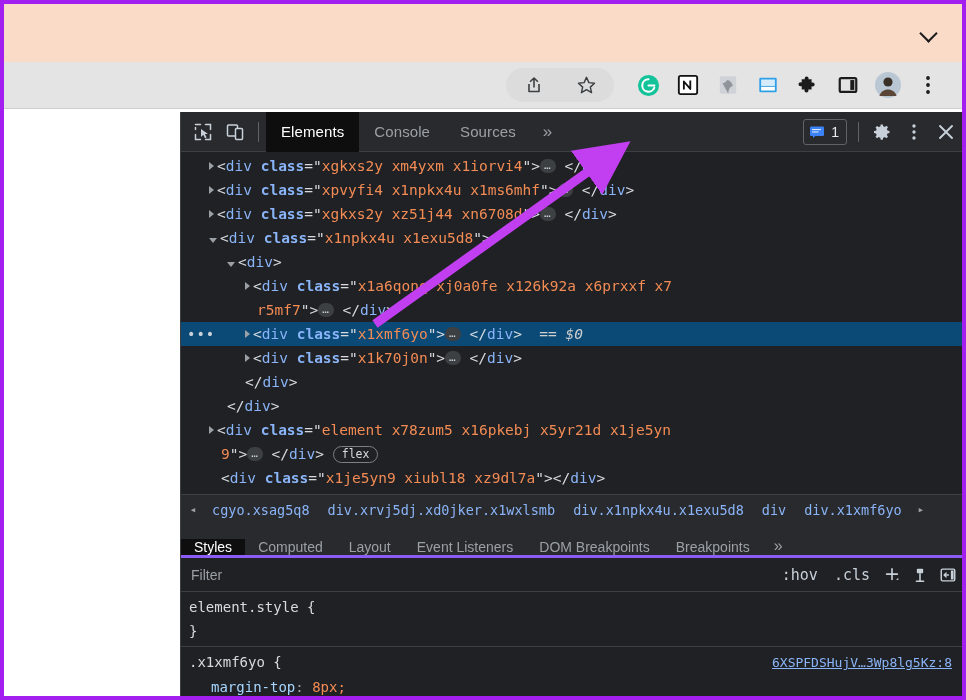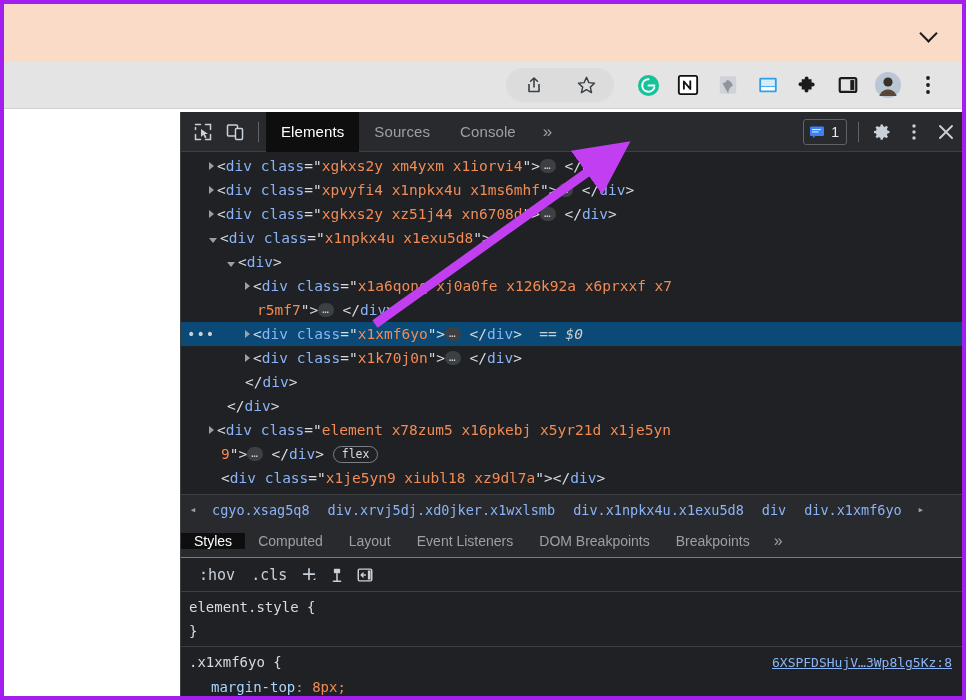--- a/index.html
+++ b/index.html
@@ -208,21 +208,21 @@
     top: -1px;
   }
   .tri.open {
     border-left: 4px solid transparent;
     border-right: 4px solid transparent;
     border-top: 5px solid #9aa0a6;
     border-bottom: 0;
     top: 1px;
   }
   .tag { color: #8ab4f8; }
-  .attrname { color: #8ab4f8; }
+  .attrname { color: #8ab4f8; font-weight: bold; }
   .val { color: #f28b54; }
   .punc { color: #d7dbdf; }
   .dollar { color: #cfcfcf; font-style: italic; }
   .ellipsis-pill {
     display: inline-block;
     background: #3c4043;
     color: #c8d1da;
     border-radius: 8px;
     font-size: 11px;
     line-height: 13px;
@@ -273,23 +273,23 @@
     padding: 0 9px;
     white-space: nowrap;
     flex: none;
   }
 
   
   .styles-tabs {
     height: 34px;
     flex: none;
     display: flex;
-    align-items: center;
+    align-items: flex-end;
     background: #292a2d;
-    border-bottom: 1px solid #8b5cf6;
+    border-bottom: 3px solid #8b5cf6;
   }
   .st-tab {
     display: flex;
     align-items: center;
     padding: 0 13px;
     font-size: 14px;
     color: #9aa0a6;
     white-space: nowrap;
   }
   .st-tab.active { background: #0e0e0e; color: #ffffff; }
@@ -454,22 +454,22 @@
       <div class="dt-tool-btn">
         <svg width="20" height="20" viewBox="0 0 20 20">
             <rect x="2.5" y="3" width="10" height="11" rx="1" fill="none" stroke="#c8d1da" stroke-width="1.5"></rect>
             <rect x="10.5" y="6.5" width="7" height="11" rx="1" fill="#202124" stroke="#c8d1da" stroke-width="1.5"></rect>
           </svg>
       </div>
       <div class="sep"></div>
 
       <div class="dt-tabs">
         <div class="dt-tab active">Elements</div>
+        <div class="dt-tab">Console</div>
         <div class="dt-tab">Sources</div>
-        <div class="dt-tab">Console</div>
         <div class="dt-tab more">»</div>
       </div>
 
       <div class="dt-spacer"></div>
 
       <div class="msg-badge">
         <svg width="16" height="16" viewBox="0 0 16 16">
             <rect x="1" y="2.5" width="14" height="9.5" rx="1.2" fill="#3b82f6"></rect>
             <path d="M4 14 L4 11.5 L7 11.5 Z" fill="#3b82f6"></path>
             <rect x="3" y="5" width="9" height="1.1" fill="#d9e7fb"></rect>
@@ -529,20 +529,21 @@
       <div class="st-tab active">Styles</div>
       <div class="st-tab">Computed</div>
       <div class="st-tab">Layout</div>
       <div class="st-tab">Event Listeners</div>
       <div class="st-tab">DOM Breakpoints</div>
       <div class="st-tab">Breakpoints</div>
       <div class="st-tab more">»</div>
     </div>
 
     <div class="filter-bar">
+      <div class="filter-input">Filter</div>
       <div class="fb-txt">:hov</div>
       <div class="fb-txt">.cls</div>
       <div class="fb-icon">
         <svg width="18" height="18" viewBox="0 0 20 20">
             <path d="M10 3 L10 15 M4 9 L16 9" stroke="#c8d1da" stroke-width="1.8" stroke-linecap="round"></path>
             <path d="M14.5 15.5 L17 15.5 L17 13" fill="#c8d1da"></path>
           </svg>
       </div>
       <div class="fb-icon">
         <svg width="18" height="18" viewBox="0 0 20 20">

